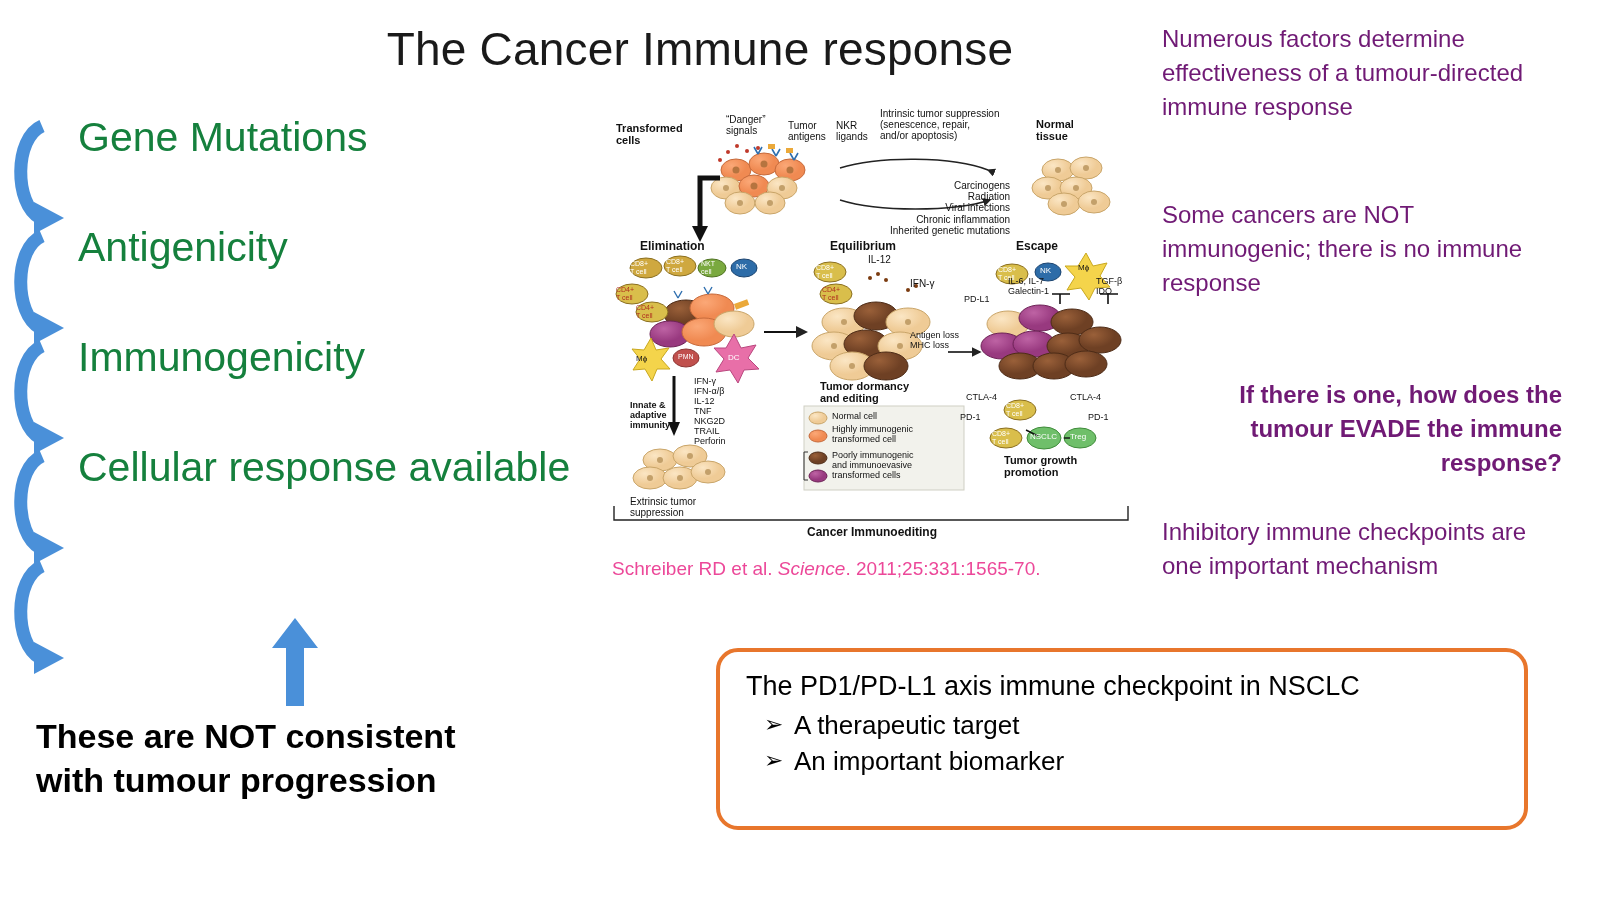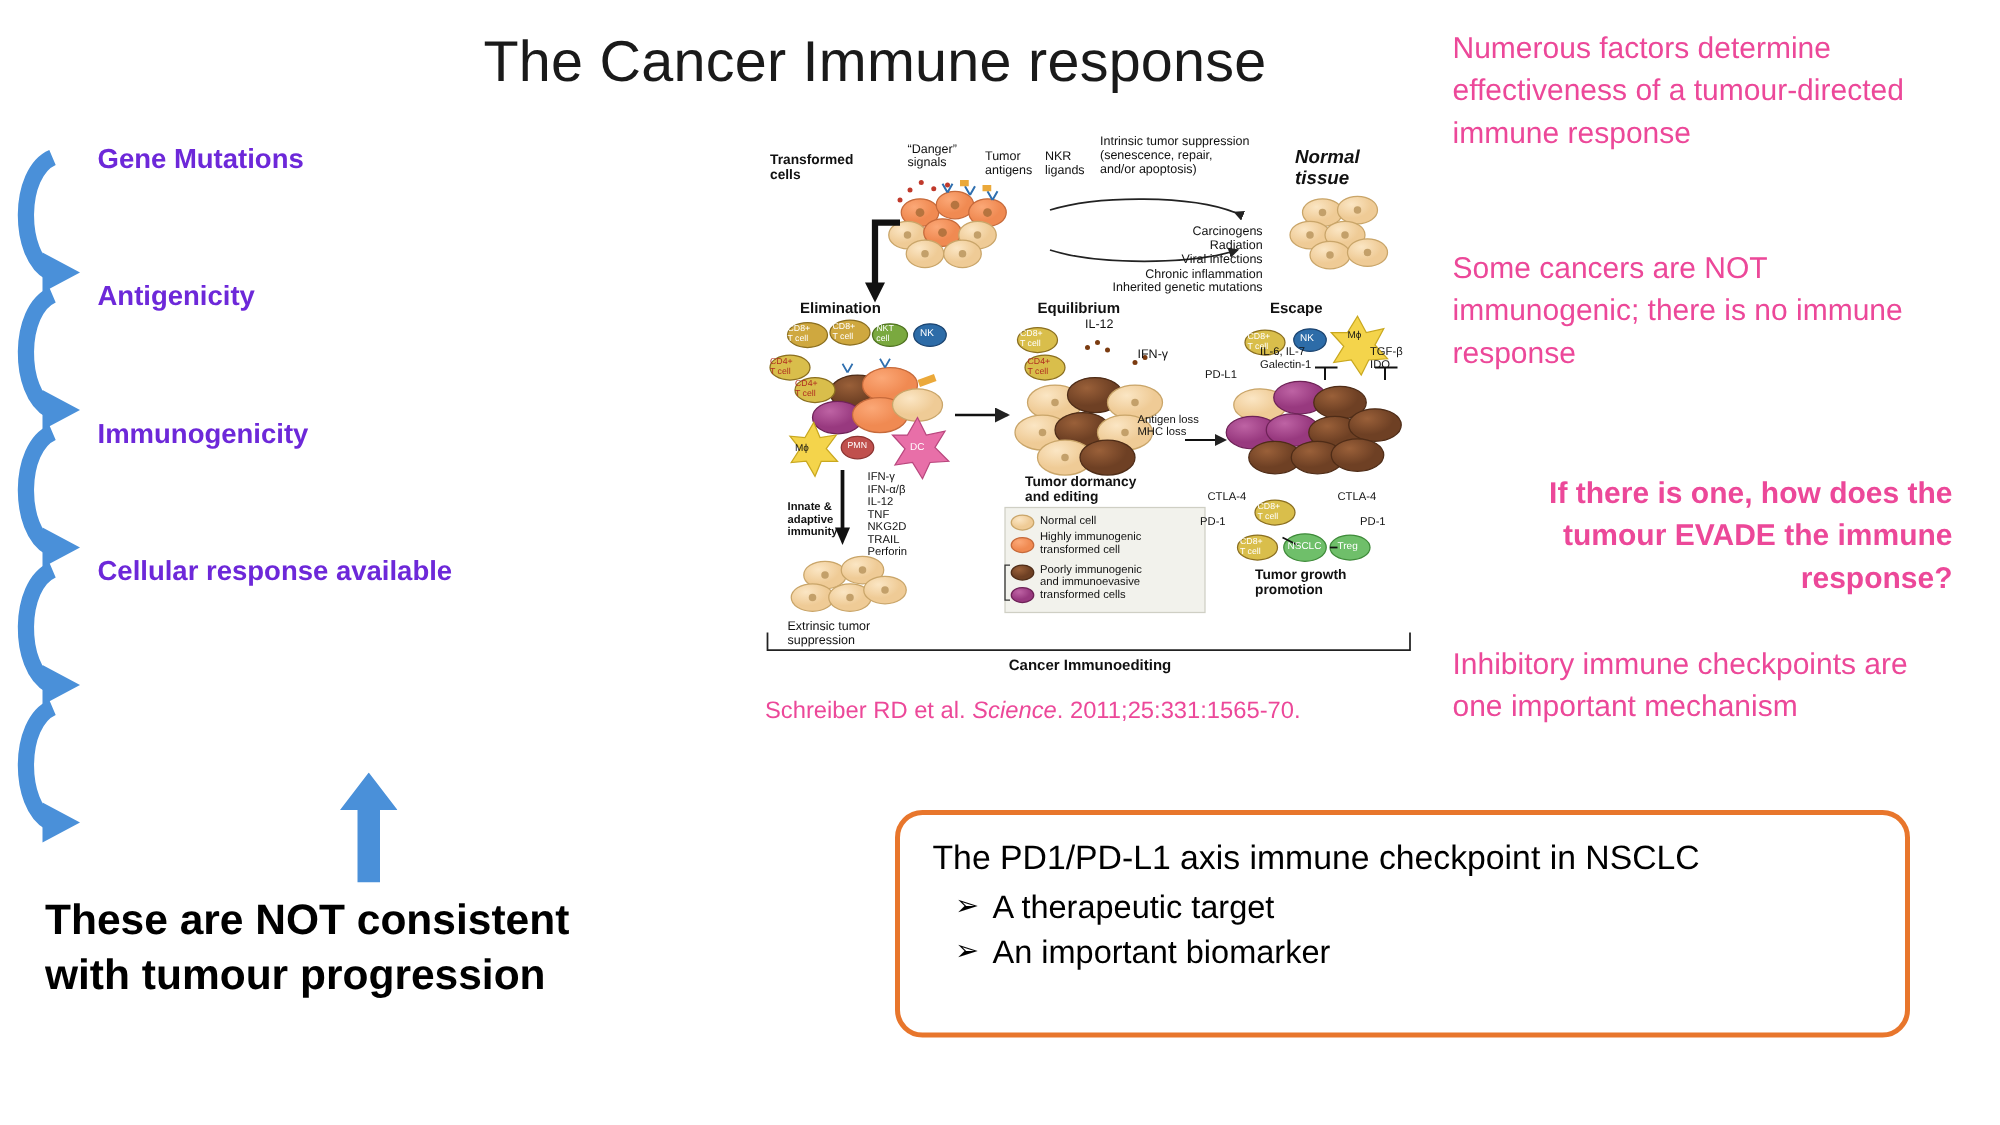--- a/index.html
+++ b/index.html
@@ -37,24 +37,23 @@
     width: 560px;
   }
   .list-row {
     position: relative;
     height: 110px;
   }
   .list-label {
     position: absolute;
     left: 18px;
     top: 6px;
-    font-size: 22px;
-    color: #6d28d9;
+    font-size: 41px;
+    color: #15803d;
     white-space: nowrap;
-    font-weight: bold;
   }
   
   .curve-arrow {
     position: absolute;
     left: -48px;
     top: 10px;
     width: 70px;
     height: 120px;
   }
 
@@ -98,21 +97,21 @@
   }
   #figure-citation .ital { font-style: italic; }
 
   
   .right-block {
     position: absolute;
     left: 1162px;
     width: 400px;
     font-size: 24px;
     line-height: 1.42;
-    color: #ec4899;
+    color: #701a75;
   }
   #right-b1 { top: 22px; }
   #right-b2 { top: 198px; }
   #right-b3 { top: 378px; font-weight: bold; text-align: right; }
   #right-b4 { top: 515px; }
 
   
   #pd1-box {
     position: absolute;
     left: 716px;
@@ -409,21 +408,21 @@
 cells</div>
   <div class="fig-text" style="left:118px; top:6px; font-size:10px;">“Danger”
 signals</div>
   <div class="fig-text" style="left:180px; top:12px; font-size:10px;">Tumor
 antigens</div>
   <div class="fig-text" style="left:228px; top:12px; font-size:10px;">NKR
 ligands</div>
   <div class="fig-text" style="left:272px; top:0px; font-size:10px;">Intrinsic tumor suppression
 (senescence, repair,
 and/or apoptosis)</div>
-  <div class="fig-text ft-bold" style="left:428px; top:10px; font-size:15px;font-style:italic;">Normal
+  <div class="fig-text ft-bold" style="left:428px; top:10px; font-size:11px;">Normal
 tissue</div>
   <div class="fig-text" style="left:282px; top:72px; font-size:10px;text-align:right;">Carcinogens
 Radiation
 Viral infections
 Chronic inflammation
 Inherited genetic mutations</div>
 
   <div class="fig-text ft-bold" style="left:32px; top:132px; font-size:12px;">Elimination</div>
   <div class="fig-text ft-bold" style="left:222px; top:132px; font-size:12px;">Equilibrium</div>
   <div class="fig-text ft-bold" style="left:408px; top:132px; font-size:12px;">Escape</div>

